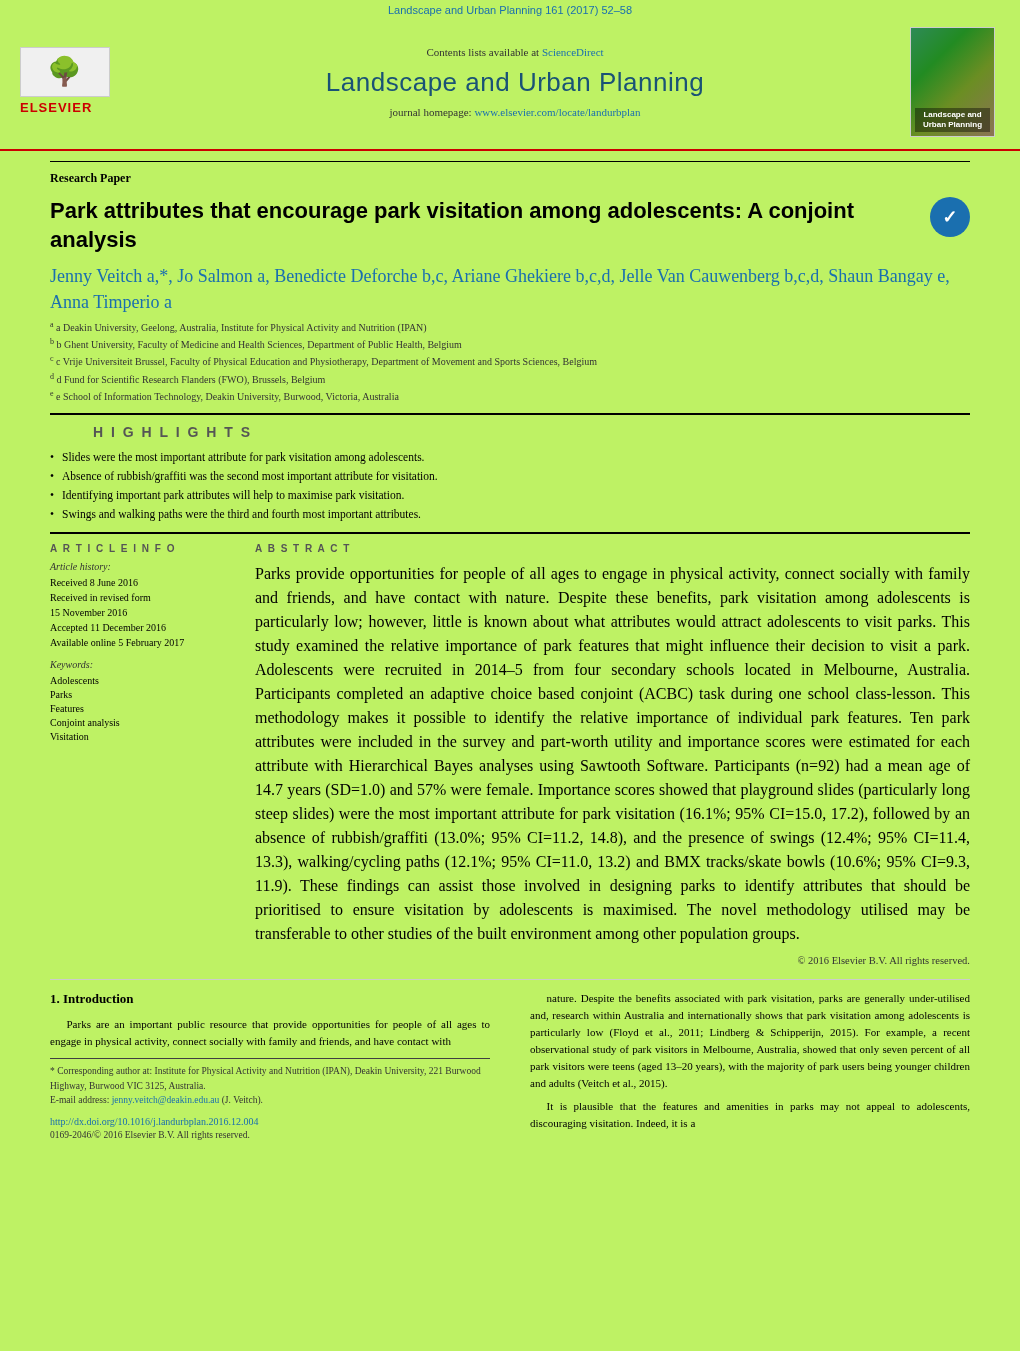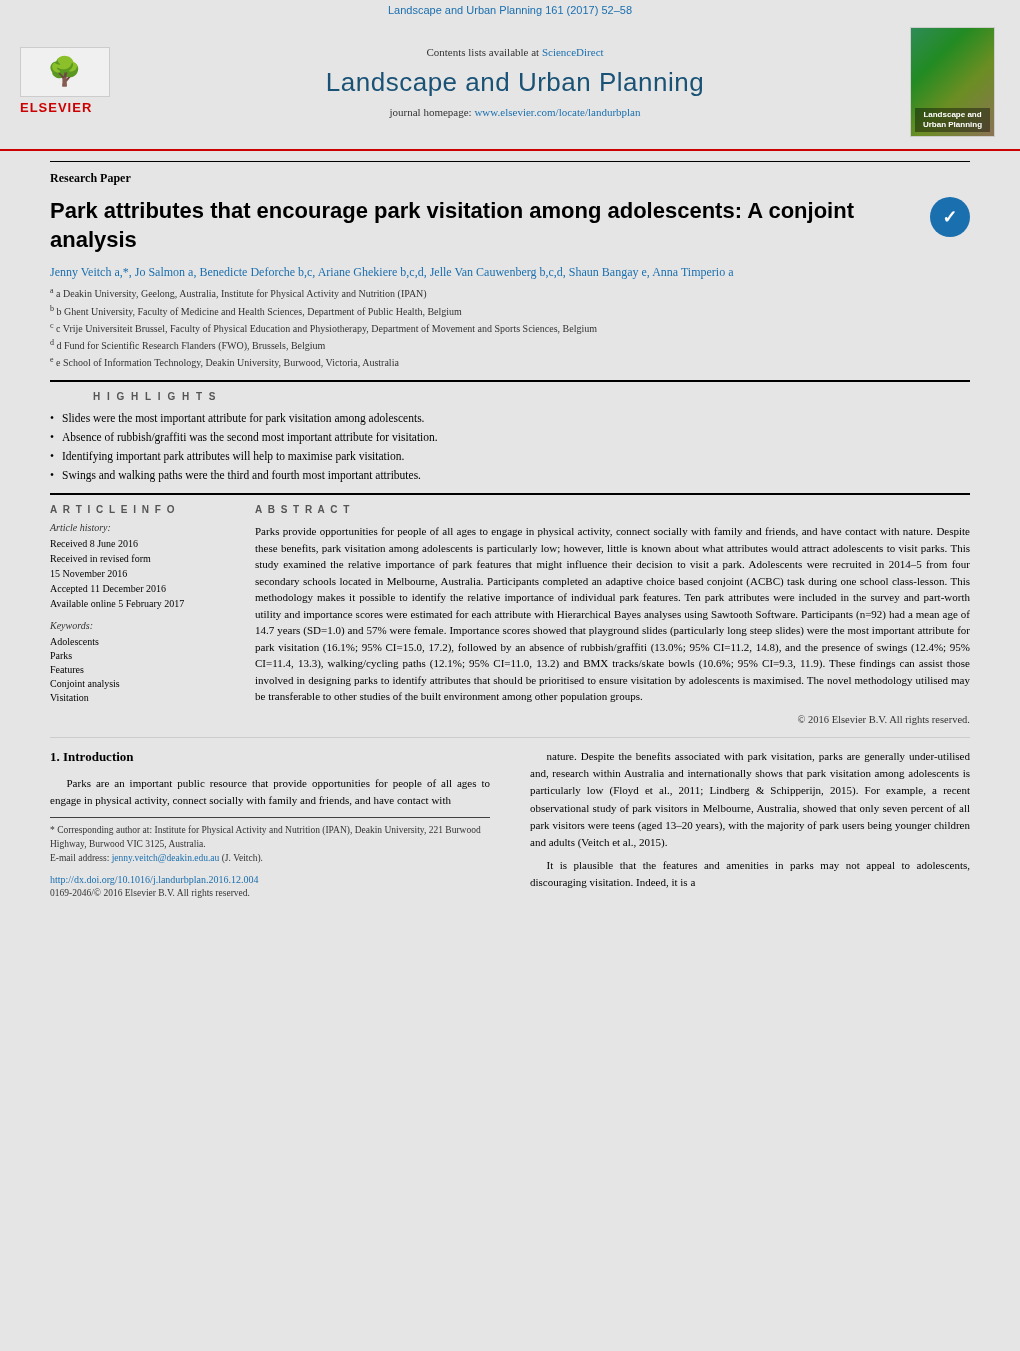--- a/index.html
+++ b/index.html
@@ -8,21 +8,21 @@
       background: #fff;
       color: #000;
       width: 1020px;
       min-height: 1351px;
       font-size: 13px;
       line-height: 1.4;
     }
     .page {
       width: 1020px;
       min-height: 1351px;
-      background: #e5e5e5;
+      background: #bef264;
       padding: 0;
     }
     
     .header {
       border-bottom: 2px solid #c00;
       padding: 0 0 6px 0;
     }
     .header-main {
       display: flex;
       align-items: center;
@@ -147,21 +147,21 @@
       border-radius: 50%;
       display: flex;
       align-items: center;
       justify-content: center;
       color: #fff;
       font-size: 18px;
       font-weight: bold;
       margin-left: 10px;
     }
     .authors {
-      font-size: 12px;
+      font-size: 18px;
       color: #1a6faf;
       margin-bottom: 4px;
     }
     .affiliations {
       font-size: 10px;
       color: #333;
       line-height: 1.6;
       margin-bottom: 6px;
     }
     .affil-line {
@@ -174,21 +174,21 @@
     hr.thick-divider {
       border: none;
       border-top: 2px solid #000;
       margin: 8px 0;
     }
     
     .highlights-section {
       margin-bottom: 10px;
     }
     .section-label {
-      font-size: 10px;
+      font-size: 14px;
       letter-spacing: 2px;
       font-family: Arial, sans-serif;
       font-weight: bold;
       color: #555;
       margin-bottom: 6px;
       padding-left: 43px;
     }
     .highlight-item {
       font-size: 11.5px;
       color: #000;
@@ -249,21 +249,21 @@
     }
     .abstract-title {
       font-size: 10px;
       letter-spacing: 1.5px;
       font-family: Arial, sans-serif;
       font-weight: bold;
       color: #555;
       margin-bottom: 6px;
     }
     .abstract-text {
-      font-size: 11px;
+      font-size: 16px;
       color: #000;
       line-height: 1.5;
       text-align: justify;
     }
     .copyright-line {
       font-size: 10.5px;
       color: #333;
       text-align: right;
       margin-top: 8px;
     }

